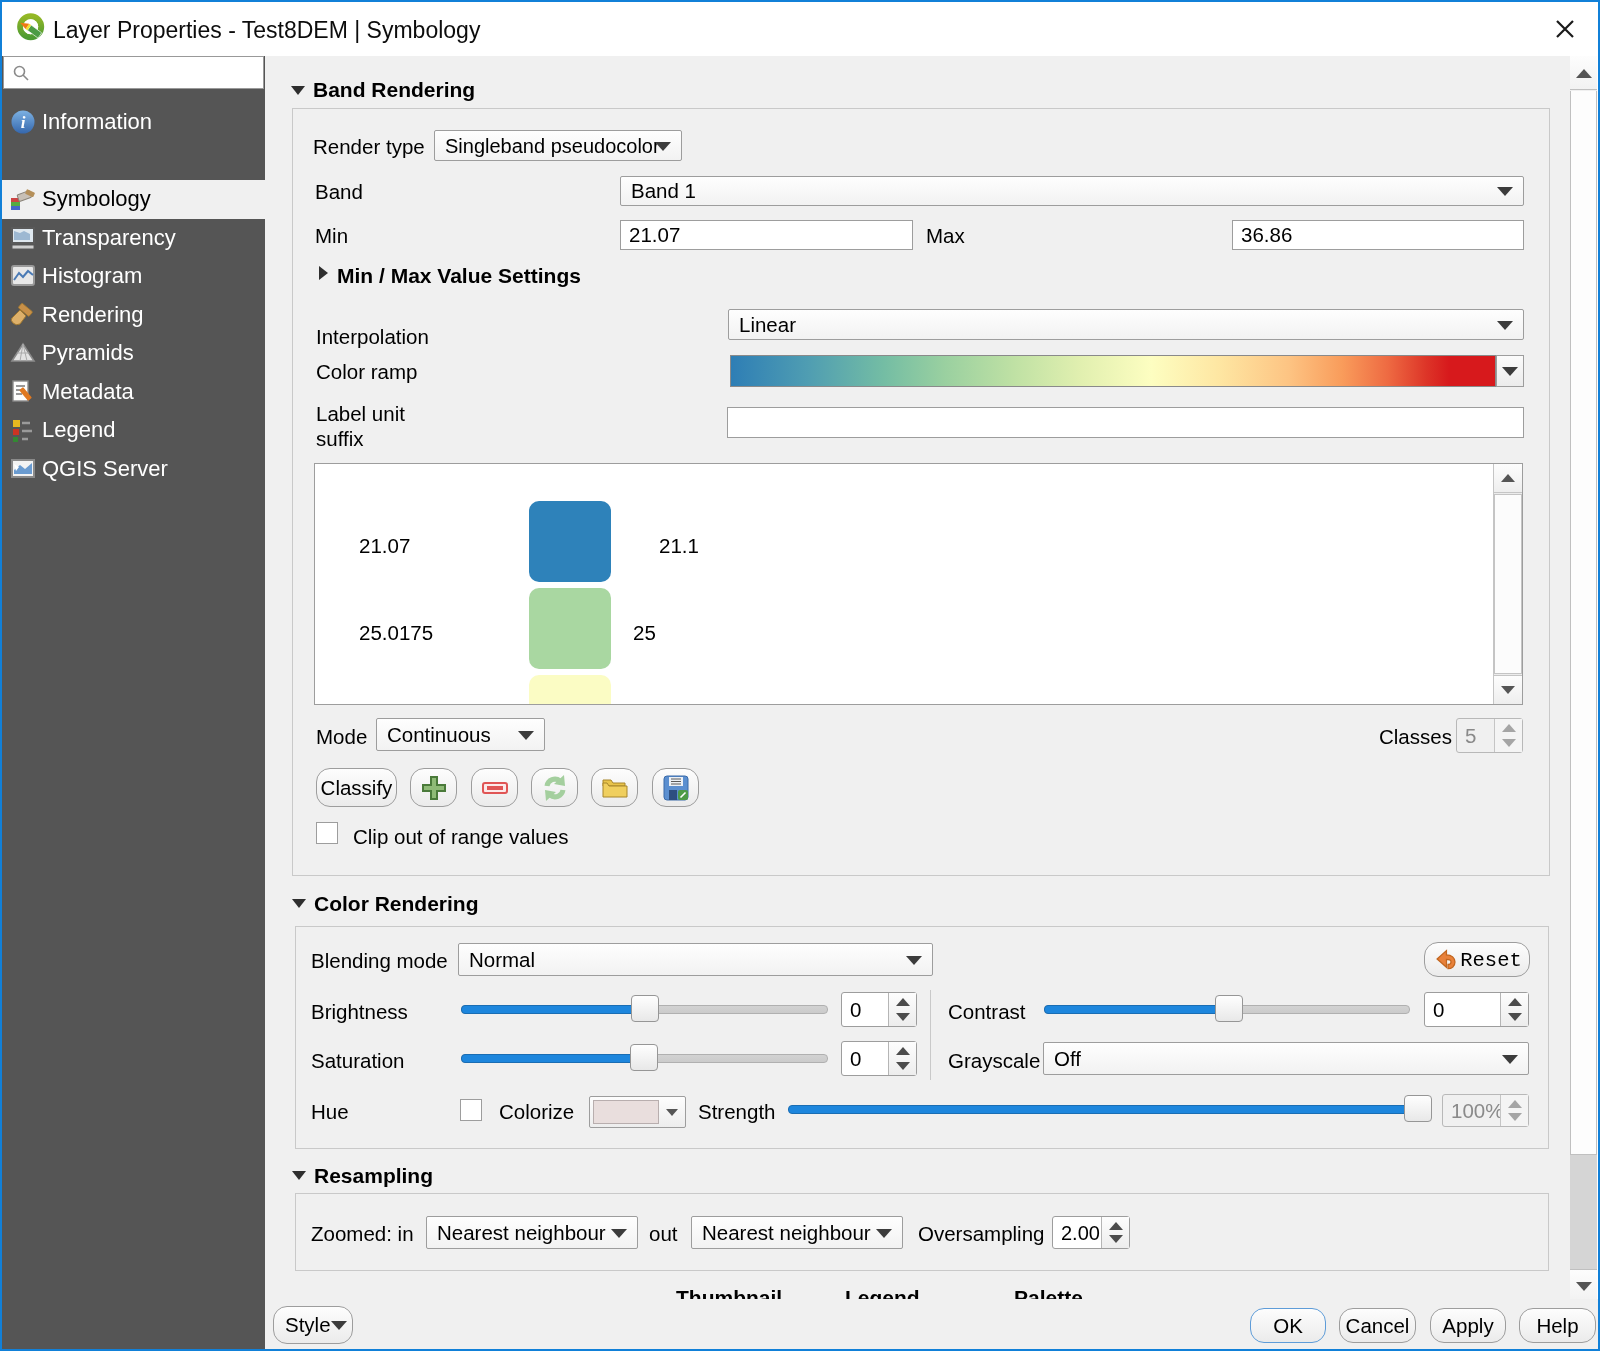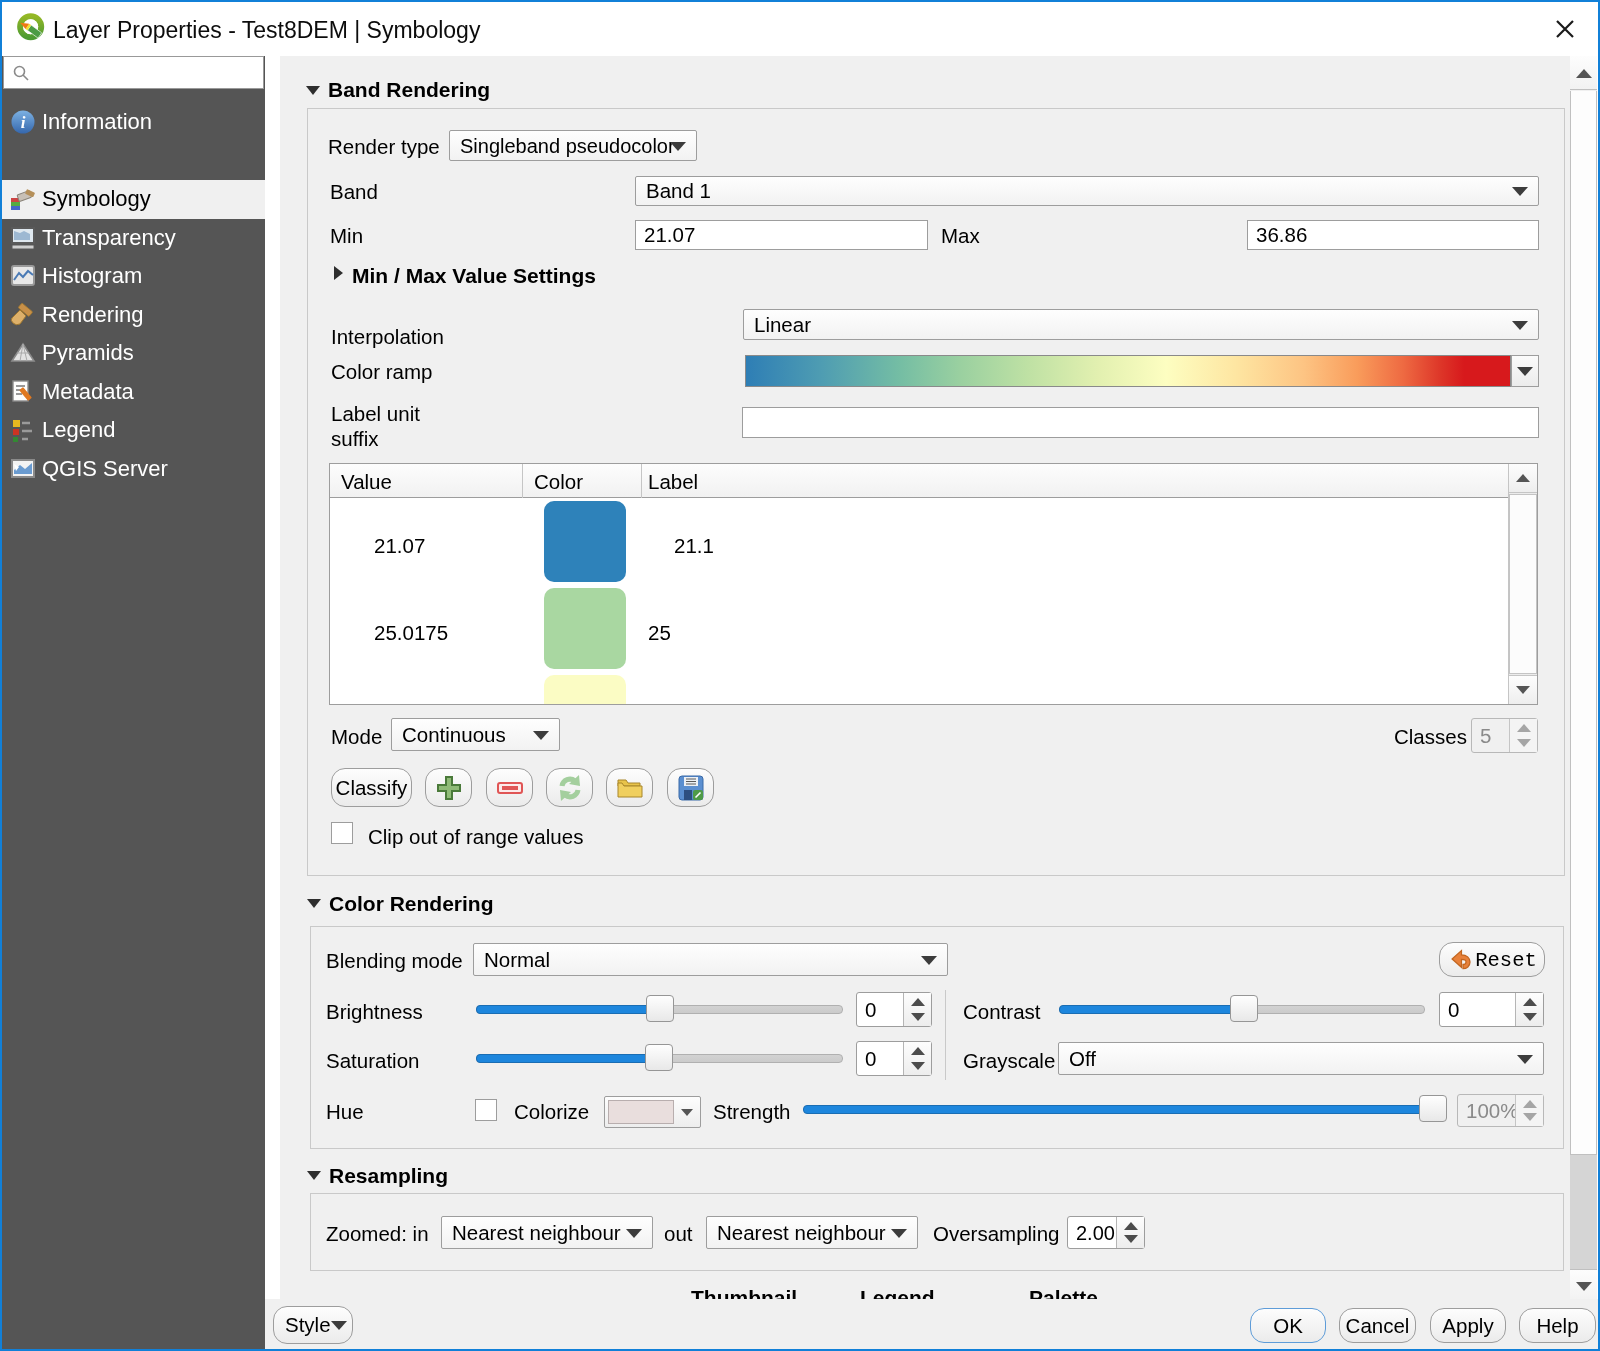--- a/index.html
+++ b/index.html
@@ -7,21 +7,21 @@
 body { font-family:"Liberation Sans", sans-serif; position:relative; background:#fff; }
 #win { position:absolute; left:0; top:0; width:1600px; height:1351px; border:2px solid #1180d8; background:#fff; }
 #titlebar { position:absolute; left:2px; top:2px; width:1596px; height:54px; background:#fff;text-decoration:underline; }
 #titletext { position:absolute; left:51px; top:15px; font-size:23px; color:#0c0c0c; }
 #sidebar { position:absolute; left:2px; top:56px; width:263px; height:1293px; background:#555555; }
 #search { position:absolute; left:1px; top:0px; width:261px; height:33px; background:#fff; border:1px solid #999; }
 .navrow { position:absolute; left:0; width:263px; height:38.5px; color:#fff; font-size:22px; }
 .navrow .t { position:absolute; left:40px; top:50%; transform:translateY(-50%); white-space:nowrap; }
 .navrow svg { position:absolute; left:8px; top:50%; transform:translateY(-50%); }
 .navsel { background:#f0f0f0; color:#000; }
-#content { position:absolute; left:280px; top:56px; width:1305px; height:1247px; background:#f0f0f0; overflow:hidden; }
+#content { position:absolute; left:265px; top:56px; width:1305px; height:1247px; background:#f0f0f0; overflow:hidden; }
 #cwrap { position:absolute; left:-2px; top:-2px; width:1333px; height:1245px; }
 
 .lbl { position:absolute; font-size:20.5px; color:#000; white-space:nowrap; line-height:25px; }
 .hdr { position:absolute; font-size:21px; font-weight:bold; color:#000; white-space:nowrap; line-height:25px; }
 .frame { position:absolute; border:1px solid #c9c9c9; }
 .combo { position:absolute; background:linear-gradient(#fefefe,#f2f2f2); border:1px solid #9d9d9d; border-radius:2px; font-size:20.5px; color:#000; }
 .combo .ct { position:absolute; left:10px; top:50%; transform:translateY(-50%); white-space:nowrap; }
 .combo .ca { position:absolute; right:10px; top:50%; margin-top:-4px; width:0; height:0; border-left:8px solid transparent; border-right:8px solid transparent; border-top:9px solid #3c3c3c; }
 .field { position:absolute; background:#fff; border:1px solid #9d9d9d; font-size:20.5px; color:#000; }
 .field .ft { position:absolute; left:8px; top:50%; transform:translateY(-50%); white-space:nowrap; }
@@ -191,27 +191,20 @@
   <div class="lbl" style="left:53px; top:305px;">Color ramp</div>
   <div style="position:absolute; left:467px; top:301px; width:766px; height:32px; border:1px solid #8a8a8a; background:linear-gradient(90deg,#2e7eb5 0%,#4f9db2 10%,#74bda4 20%,#9ad0a0 28%,#bfe1a4 37%,#e2f0b0 46%,#fdfec1 55%,#fee6a2 64%,#fdc483 73%,#f99c5b 80%,#ee6a42 86%,#dd3528 91%,#d7191c 94%);"></div>
   <div style="position:absolute; left:1233px; top:301px; width:28px; height:32px; border:1px solid #9d9d9d; background:linear-gradient(#fbfbfb,#ececec);">
         <span style="position:absolute;left:50%;top:50%;margin-left:-8px;margin-top:-4px;width:0;height:0;border-left:8px solid transparent;border-right:8px solid transparent;border-top:9px solid #3c3c3c;"></span>
       </div>
 
   <div class="lbl" style="left:53px; top:347px;">Label unit<br>suffix</div>
   <div class="field" style="left:464px; top:353px; width:797px; height:31px;"></div>
 
   <div style="position:absolute; left:51px; top:409px; width:1209px; height:242px; border:1px solid #9d9d9d; background:#fff; overflow:hidden;">
-    <div style="position:absolute; left:0; top:0; width:100%; height:34px; background:linear-gradient(#fdfdfd,#f1f1f1); border-bottom:1px solid #9d9d9d;">
-      <span style="position:absolute; left:11px; top:6px; font-size:20.5px;">Value</span>
-      <span style="position:absolute; left:204px; top:6px; font-size:20.5px;">Color</span>
-      <span style="position:absolute; left:318px; top:6px; font-size:20.5px;">Label</span>
-      <span style="position:absolute; left:192px; top:0; width:1px; height:34px; background:#c5c5c5;"></span>
-      <span style="position:absolute; left:311px; top:0; width:1px; height:34px; background:#c5c5c5;"></span>
-    </div>
     <div style="position:absolute; left:44px; top:70px; font-size:20.5px;">21.07</div>
     <div style="position:absolute; left:214px; top:37px; width:82px; height:81px; background:#2e82ba; border-radius:10px;"></div>
     <div style="position:absolute; left:318px; top:70px; font-size:20.5px;margin-left:26px;">21.1</div>
     <div style="position:absolute; left:44px; top:157px; font-size:20.5px;">25.0175</div>
     <div style="position:absolute; left:214px; top:124px; width:82px; height:81px; background:#a9d7a1; border-radius:10px;"></div>
     <div style="position:absolute; left:318px; top:157px; font-size:20.5px;">25</div>
     <div style="position:absolute; left:214px; top:211px; width:82px; height:40px; background:#fbfcc4; border-radius:10px 10px 0 0;"></div>
     <div style="position:absolute; right:0; top:0; width:29px; height:240px; background:#ececec; border-left:1px solid #c5c5c5;">
       <div style="position:absolute; top:0; left:0; right:0; height:29px; background:linear-gradient(#fdfdfd,#eee); border-bottom:1px solid #c5c5c5;">
             <span style="position:absolute;left:50%;top:50%;margin-left:-7px;margin-top:-4px;width:0;height:0;border-left:7px solid transparent;border-right:7px solid transparent;border-bottom:8px solid #555;"></span>

